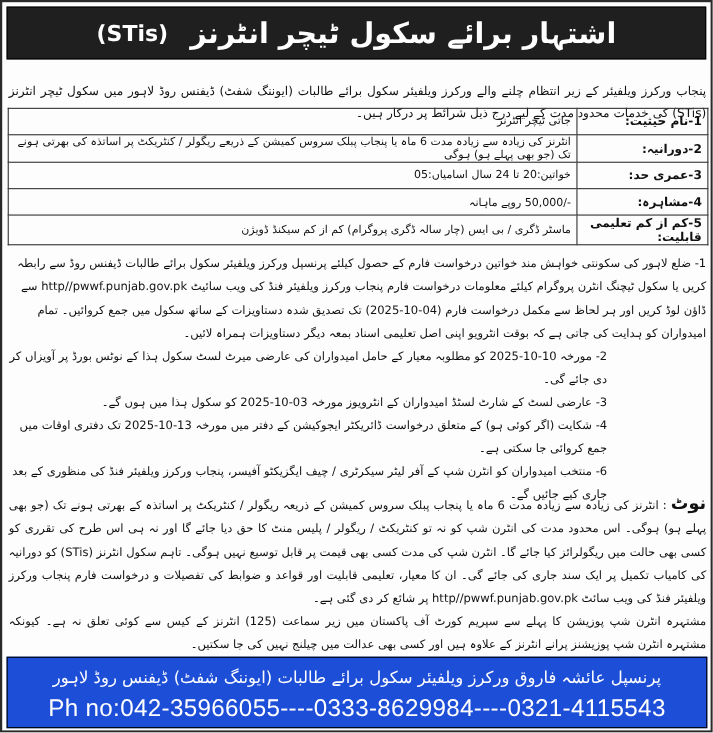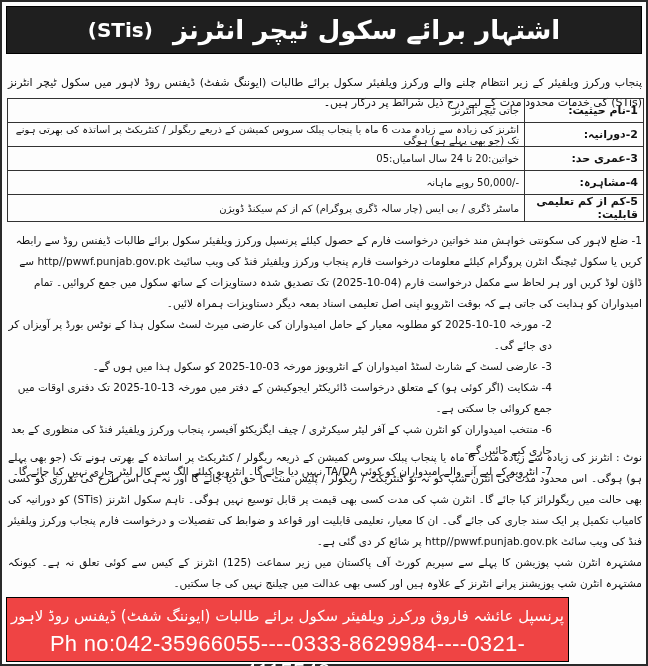--- a/index.html
+++ b/index.html
@@ -32,28 +32,28 @@
       direction: rtl; font-size: 10.5px; line-height: 21px;
     }
     .method-head { display: flex; direction: rtl; }
     .method-label { width: 90px; font-weight: bold; font-size: 15px; flex-shrink: 0; }
     .method-body { flex: 1; }
     .method-item { padding-right: 90px; }
     .note {
       position: absolute; left: 6px; top: 445px; width: 634px;
       direction: rtl; font-size: 10.5px; line-height: 21px; text-align: justify;
     }
-    .note-label { font-weight: normal; font-size: 11px; }
+    .note-label { font-weight: bold; font-size: 16px; }
     .ipl {
       position: absolute; left: 6px; top: 570px;
       font-family: "Liberation Sans", sans-serif; font-weight: bold; font-size: 15px; margin-top: 36px;
     }
     .footer {
-      position: absolute; left: 4px; top: 595px; width: 563px; height: 65px;
-      background: #ef4444; color: #fff; border: 1px solid #000;
+      position: absolute; left: 4px; top: 595px; width: 637px; height: 65px;
+      background: #1d4ed8; color: #fff; border: 1px solid #000;
       text-align: center;
     }
     .footer .school { direction: rtl; font-size: 15px; line-height: 28px; margin-top: 4px; }
     .footer .phone { font-family: "Liberation Sans", sans-serif; font-size: 22px; line-height: 28px; letter-spacing: 0.3px; }
   </style>
 </head>
 <body>
 
 <div class="page">
 
@@ -90,21 +90,20 @@
     </table>
 
   <div class="method">
     <div class="method-head">
       <div class="method-body">1- ضلع لاہور کی سکونتی خواہش مند خواتین درخواست فارم کے حصول کیلئے پرنسپل ورکرز ویلفیئر سکول برائے طالبات ڈیفنس روڈ سے رابطہ کریں یا سکول ٹیچنگ انٹرن پروگرام کیلئے معلومات درخواست فارم پنجاب ورکرز ویلفیئر فنڈ کی ویب سائیٹ http//pwwf.punjab.gov.pk سے ڈاؤن لوڈ کریں اور ہر لحاظ سے مکمل درخواست فارم (04-10-2025) تک تصدیق شدہ دستاویزات کے ساتھ سکول میں جمع کروائیں۔ تمام امیدواران کو ہدایت کی جاتی ہے کہ بوقت انٹرویو اپنی اصل تعلیمی اسناد بمعہ دیگر دستاویزات ہمراہ لائیں۔</div>
     </div>
     <div class="method-item">2- مورخہ 10-10-2025 کو مطلوبہ معیار کے حامل امیدواران کی عارضی میرٹ لسٹ سکول ہذا کے نوٹس بورڈ پر آویزاں کر دی جائے گی۔</div>
     <div class="method-item">3- عارضی لسٹ کے شارٹ لسٹڈ امیدواران کے انٹرویوز مورخہ 03-10-2025 کو سکول ہذا میں ہوں گے۔</div>
     <div class="method-item">4- شکایت (اگر کوئی ہو) کے متعلق درخواست ڈائریکٹر ایجوکیشن کے دفتر میں مورخہ 13-10-2025 تک دفتری اوقات میں جمع کروائی جا سکتی ہے۔</div>
     <div class="method-item">6- منتخب امیدواران کو انٹرن شپ کے آفر لیٹر سیکرٹری / چیف ایگزیکٹو آفیسر، پنجاب ورکرز ویلفیئر فنڈ کی منظوری کے بعد جاری کیے جائیں گے۔</div>
-    <div class="method-item">7- انٹرویو کے لیے آنے والے امیدواران کو کوئی TA/DA نہیں دیا جائے گا۔ انٹرویو کیلئے الگ سے کال لیٹر جاری نہیں کیا جائے گا۔</div>
   </div>
 
   <div class="note">
     <span class="note-label">نوٹ</span>
     <span>: انٹرنز کی زیادہ سے زیادہ مدت 6 ماہ یا پنجاب پبلک سروس کمیشن کے ذریعہ ریگولر / کنٹریکٹ پر اساتذہ کے بھرتی ہونے تک (جو بھی پہلے ہو) ہوگی۔ اس محدود مدت کی انٹرن شپ کو نہ تو کنٹریکٹ / ریگولر / پلیس منٹ کا حق دیا جائے گا اور نہ ہی اس طرح کی تقرری کو کسی بھی حالت میں ریگولرائز کیا جائے گا۔ انٹرن شپ کی مدت کسی بھی قیمت پر قابل توسیع نہیں ہوگی۔ تاہم سکول انٹرنز (STis) کو دورانیہ کی کامیاب تکمیل پر ایک سند جاری کی جائے گی۔ ان کا معیار، تعلیمی قابلیت اور قواعد و ضوابط کی تفصیلات و درخواست فارم پنجاب ورکرز ویلفیئر فنڈ کی ویب سائٹ http//pwwf.punjab.gov.pk پر شائع کر دی گئی ہے۔</span>
     <div>مشتہرہ انٹرن شپ پوزیشن کا پہلے سے سپریم کورٹ آف پاکستان میں زیر سماعت (125) انٹرنز کے کیس سے کوئی تعلق نہ ہے۔ کیونکہ مشتہرہ انٹرن شپ پوزیشنز پرانے انٹرنز کے علاوہ ہیں اور کسی بھی عدالت میں چیلنج نہیں کی جا سکتیں۔</div>
   </div>
 
   <div class="ipl">(IPL-4743)</div>
 

